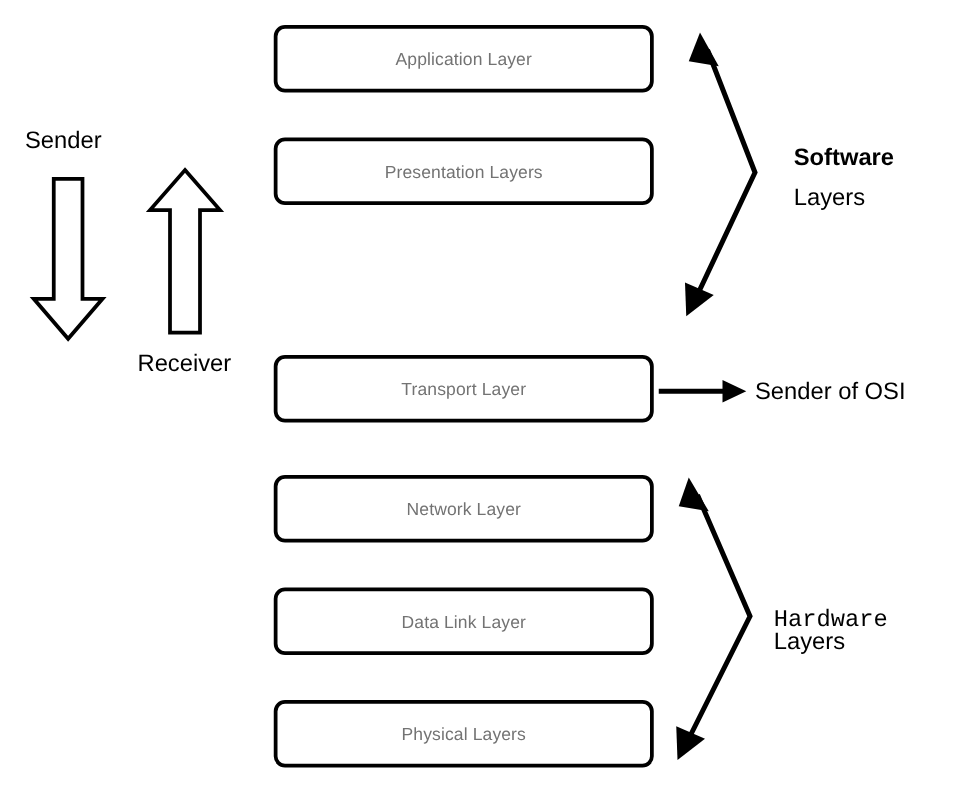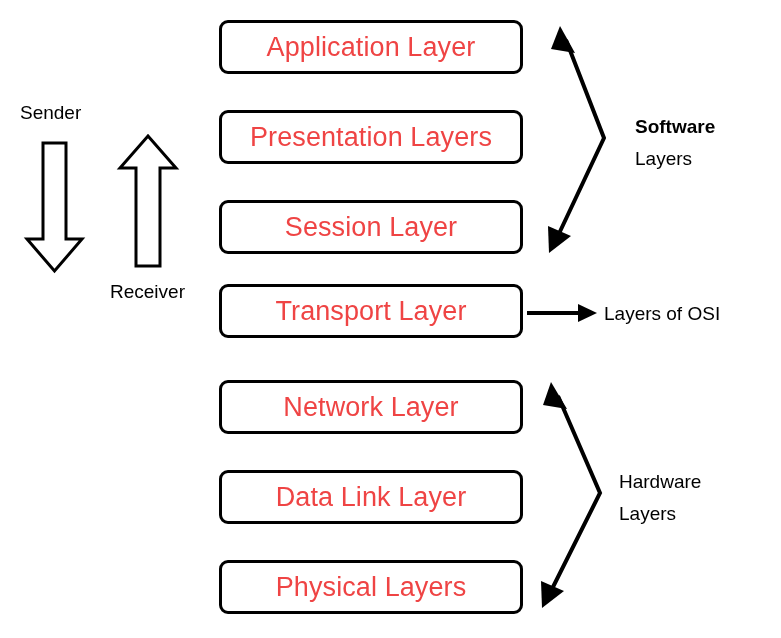--- a/index.html
+++ b/index.html
@@ -30,22 +30,22 @@
     height: 54px;
     box-sizing: border-box;
     border: 3px solid #000000;
     border-radius: 9px;
     background: #ffffff;
     display: flex;
     align-items: center;
     justify-content: center;
   }
   .layer-label {
-    color: #ef4444;
-    font-size: 27px;
+    color: #737373;
+    font-size: 14px;
     line-height: 1;
     letter-spacing: 0.1px;
     white-space: nowrap;
   }
 
   
   .plain-label {
     position: absolute;
     color: #000000;
     font-size: 19px;
@@ -66,46 +66,43 @@
 <body>
 
 <div id="canvas">
 
   <div class="layer-box" style="top:20px;">
     <span class="layer-label">Application Layer</span>
   </div>
   <div class="layer-box" style="top:110px;">
     <span class="layer-label">Presentation Layers</span>
   </div>
-  <div class="layer-box" style="top:200px;">
-    <span class="layer-label">Session Layer</span>
-  </div>
   <div class="layer-box" style="top:284px;">
     <span class="layer-label">Transport Layer</span>
   </div>
   <div class="layer-box" style="top:380px;text-align:right;">
     <span class="layer-label">Network Layer</span>
   </div>
   <div class="layer-box" style="top:470px;">
     <span class="layer-label">Data Link Layer</span>
   </div>
   <div class="layer-box" style="top:560px;">
     <span class="layer-label">Physical Layers</span>
   </div>
 
   <div class="plain-label" style="left:20px; top:100px;">Sender</div>
 
   <div class="plain-label" style="left:110px; top:279px;">Receiver</div>
 
   <div class="plain-label" style="left:635px; top:114px;font-weight:bold;">Software</div>
   <div class="plain-label" style="left:635px; top:146px;">Layers</div>
 
-  <div class="plain-label" style="left:604px; top:301px;">Layers of OSI</div>
+  <div class="plain-label" style="left:604px; top:301px;">Sender of OSI</div>
 
-  <div class="plain-label" style="left:619px; top:469px;">Hardware</div>
+  <div class="plain-label" style="left:619px; top:483px;font-family:Liberation Mono, monospace;">Hardware</div>
   <div class="plain-label" style="left:619px; top:501px;">Layers</div>
 
   <svg id="arrow-layer" viewBox="0 0 781 638" xmlns="http://www.w3.org/2000/svg">
 
     <polygon points="43,143 66,143 66,239 82,239 54.5,271 27,239 43,239" fill="#ffffff" stroke="#000000" stroke-width="3" stroke-linejoin="miter"></polygon>
 
     <polygon points="148,136 176,168 160,168 160,266 136,266 136,168 120,168" fill="#ffffff" stroke="#000000" stroke-width="3" stroke-linejoin="miter"></polygon>
 
     <g>
       <path d="M 566,40 L 604,138 L 556,240" fill="none" stroke="#000000" stroke-width="4" stroke-linejoin="miter"></path>

